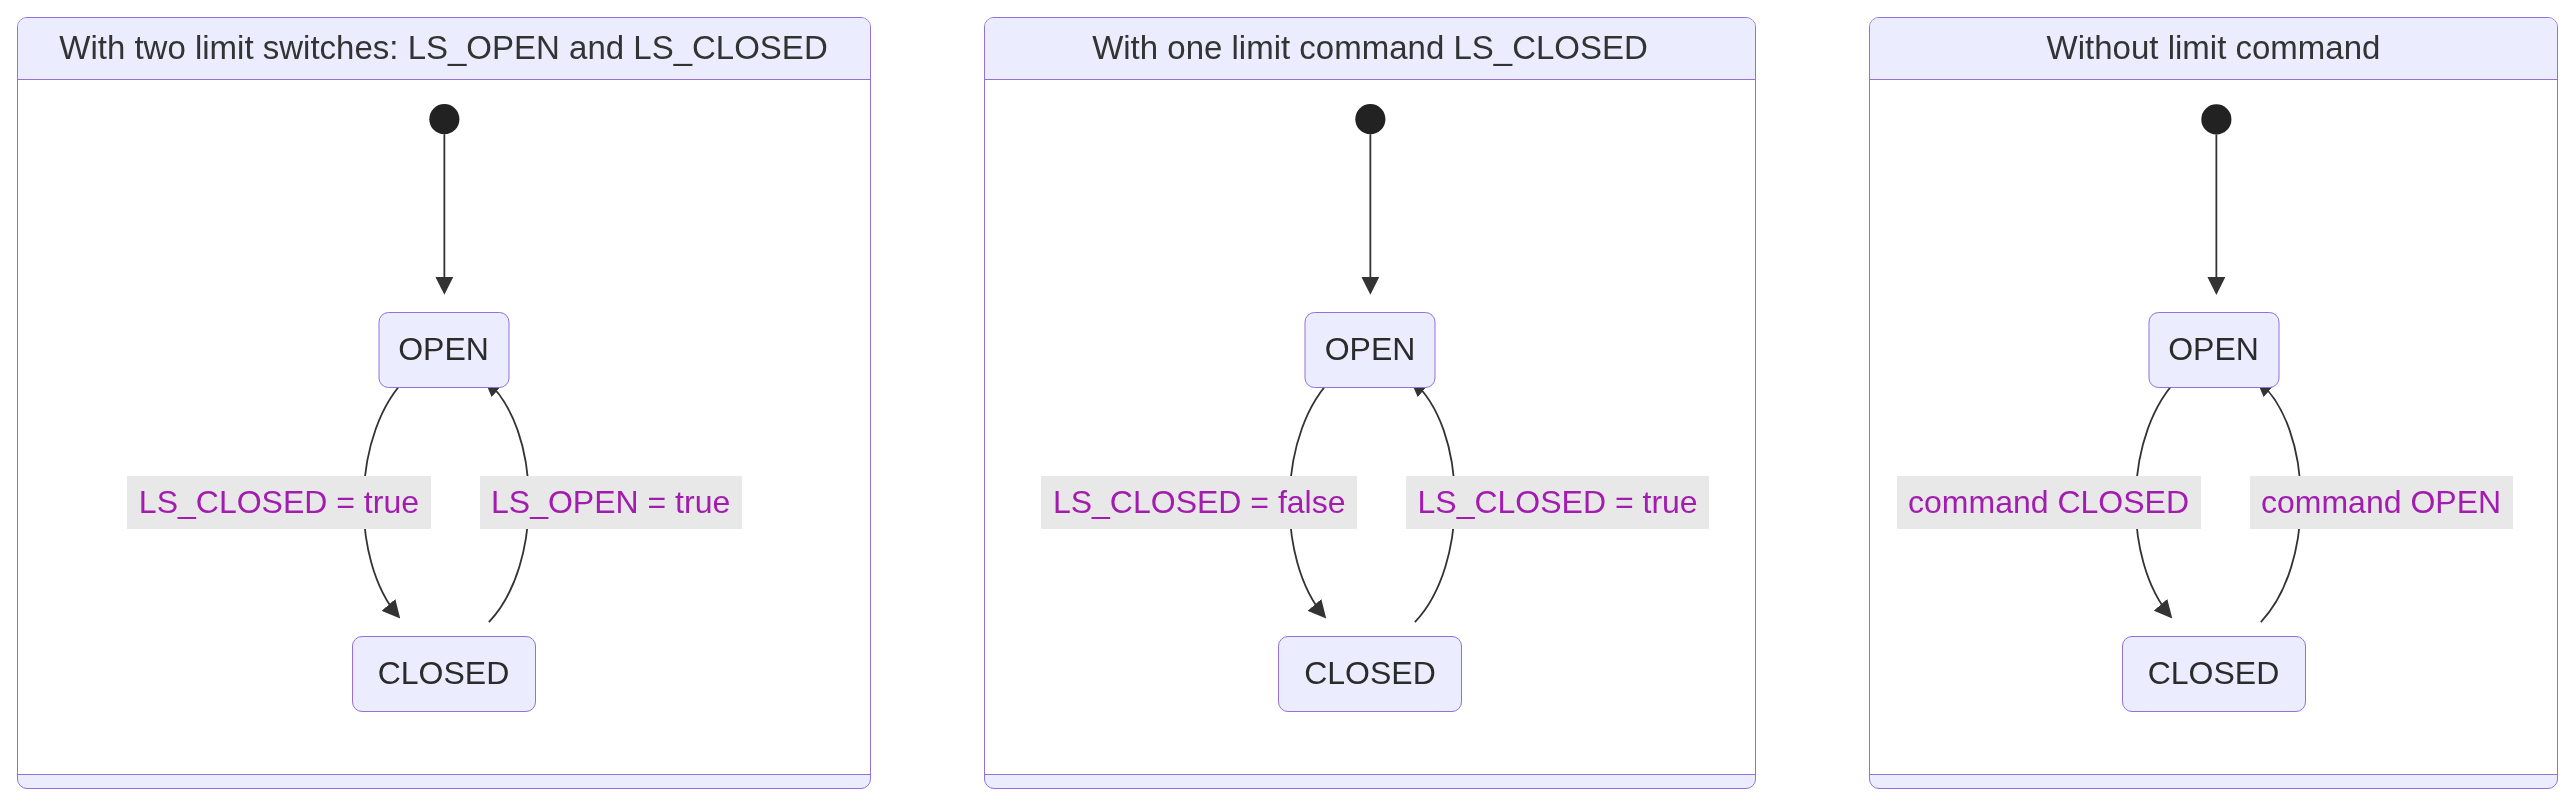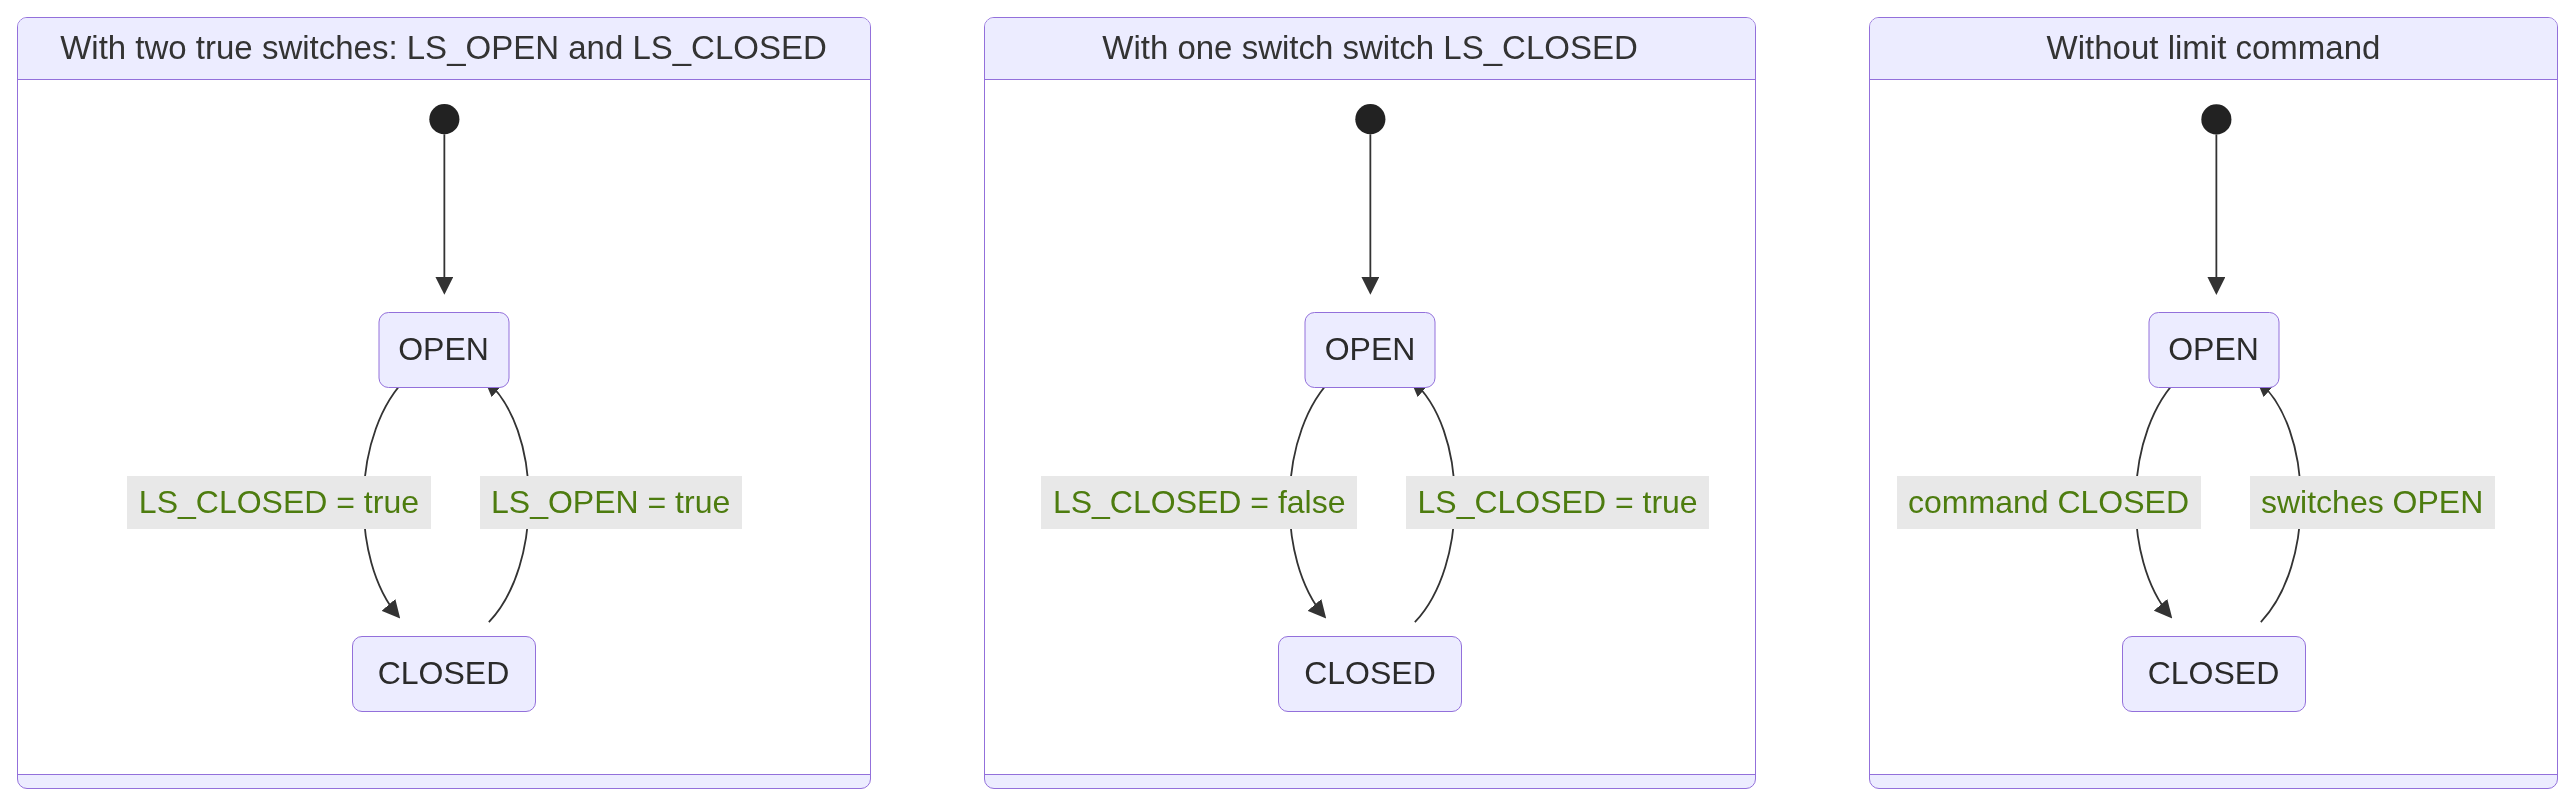--- a/index.html
+++ b/index.html
@@ -23,52 +23,52 @@
   .edges{position:absolute;top:0;left:0;width:100%;height:100%;pointer-events:none;}
 
   .state-node{position:absolute;left:50%;transform:translateX(-50%);
               background:#ECECFF;border:1.8px solid #9370DB;border-radius:10px;
               box-sizing:border-box;display:flex;align-items:center;justify-content:center;
               font-size:32px;color:#2b2b2b;margin-top:12px;}
   .node-open{top:282px;width:131px;height:76px;}
   .node-closed{top:606px;width:184px;height:76px;}
 
   .edge-label{position:absolute;top:458px;height:53px;line-height:53px;
-              background:#e8e8e8;color:#4d7c0f;font-size:32px;
+              background:#e8e8e8;color:#a21caf;font-size:32px;
               padding:0 11.5px;white-space:nowrap;}
   .label-left{right:calc(50% + 13px);}
   .label-right{left:calc(50% + 36px);}
 </style>
 </head>
 <body>
 
 <div class="canvas">
 
   <div class="panel panel-1">
-    <div class="title-bar">With two true switches: LS_OPEN and LS_CLOSED</div>
+    <div class="title-bar">With two limit switches: LS_OPEN and LS_CLOSED</div>
     <div class="panel-body"></div>
     <svg class="edges" viewBox="0 0 1187 1073">
       <defs>
         <marker id="arrow1" markerWidth="10" markerHeight="10" refX="8.5" refY="5" orient="auto">
           <path d="M0,0 L10,5 L0,10 Z" fill="#333333"></path>
         </marker>
       </defs>
       <circle cx="594" cy="141" r="21" fill="#222222"></circle>
       <line x1="594" y1="162" x2="594" y2="382" stroke="#333333" stroke-width="2.5" marker-end="url(#arrow1)"></line>
       <path d="M 544 499 C 464 575, 462 755, 530 834" fill="none" stroke="#333333" stroke-width="2.5" marker-end="url(#arrow1)"></path>
       <path d="M 656 842 C 732 762, 730 572, 652 505" fill="none" stroke="#333333" stroke-width="2.5" marker-end="url(#arrow1)"></path>
     </svg>
     <div class="state-node node-open">OPEN</div>
     <div class="state-node node-closed">CLOSED</div>
     <div class="edge-label label-left">LS_CLOSED = true</div>
     <div class="edge-label label-right">LS_OPEN = true</div>
   </div>
 
   <div class="panel panel-2">
-    <div class="title-bar">With one switch switch LS_CLOSED</div>
+    <div class="title-bar">With one limit command LS_CLOSED</div>
     <div class="panel-body"></div>
     <svg class="edges" viewBox="0 0 1073 1073">
       <defs>
         <marker id="arrow2" markerWidth="10" markerHeight="10" refX="8.5" refY="5" orient="auto">
           <path d="M0,0 L10,5 L0,10 Z" fill="#333333"></path>
         </marker>
       </defs>
       <circle cx="537" cy="141" r="21" fill="#222222"></circle>
       <line x1="537" y1="162" x2="537" y2="382" stroke="#333333" stroke-width="2.5" marker-end="url(#arrow2)"></line>
       <path d="M 487 499 C 407 575, 405 755, 473 834" fill="none" stroke="#333333" stroke-width="2.5" marker-end="url(#arrow2)"></path>
@@ -90,17 +90,17 @@
         </marker>
       </defs>
       <circle cx="483" cy="141" r="21" fill="#222222"></circle>
       <line x1="483" y1="162" x2="483" y2="382" stroke="#333333" stroke-width="2.5" marker-end="url(#arrow3)"></line>
       <path d="M 433 499 C 353 575, 351 755, 419 834" fill="none" stroke="#333333" stroke-width="2.5" marker-end="url(#arrow3)"></path>
       <path d="M 545 842 C 621 762, 619 572, 541 505" fill="none" stroke="#333333" stroke-width="2.5" marker-end="url(#arrow3)"></path>
     </svg>
     <div class="state-node node-open">OPEN</div>
     <div class="state-node node-closed">CLOSED</div>
     <div class="edge-label label-left">command CLOSED</div>
-    <div class="edge-label label-right">switches OPEN</div>
+    <div class="edge-label label-right">command OPEN</div>
   </div>
 
 </div>
 
 
 </body></html>

